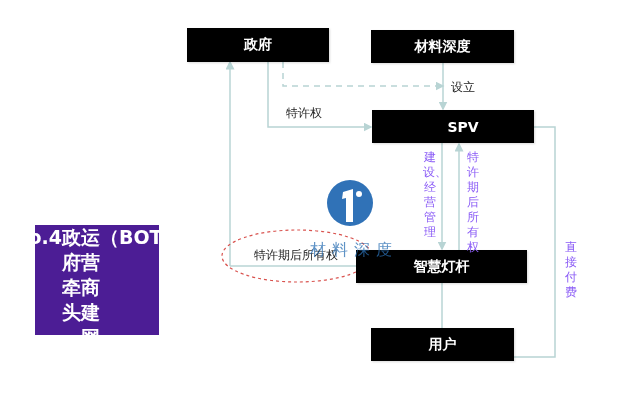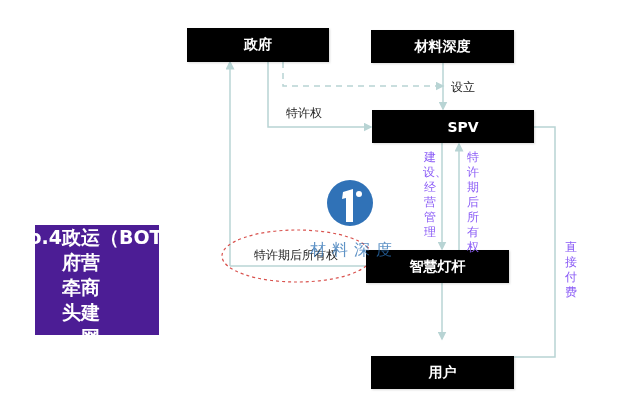--- a/index.html
+++ b/index.html
@@ -56,22 +56,22 @@
 <div class="title-box">
   <div>No.4</div>
   <div>政府牵头</div>
   <div>运营商建网</div>
   <div>（BOT）</div>
 </div>
 
 <div class="box" style="left:187px;top:28px;width:142px;height:34px;">政府</div>
 <div class="box" style="left:371px;top:30px;width:143px;height:33px;">材料深度</div>
 <div class="box" style="left:372px;top:110px;width:142px;height:33px;padding-left:20px;">SPV</div>
-<div class="box" style="left:366px;top:250px;width:143px;height:33px;">智慧灯杆</div>
-<div class="box" style="left:371px;top:356px;width:143px;height:33px;">用户</div>
+<div class="box" style="left:356px;top:250px;width:171px;height:33px;">智慧灯杆</div>
+<div class="box" style="left:371px;top:328px;width:143px;height:33px;">用户</div>
 
 <div class="lbl" style="left:451px;top:80px;">设立</div>
 <div class="lbl" style="left:286px;top:106px;">特许权</div>
 <div class="vlbl" style="left:423px;top:150px;">建设、经营管理</div>
 <div class="vlbl" style="left:466px;top:150px;">特许期后所有权</div>
 <div class="lbl" style="left:254px;top:248px;">特许期后所有权</div>
 <div class="vlbl" style="left:564px;top:240px;">直接付费</div>
 
 <div class="wm" style="left:310px;top:240px;">材料深度</div>
 

